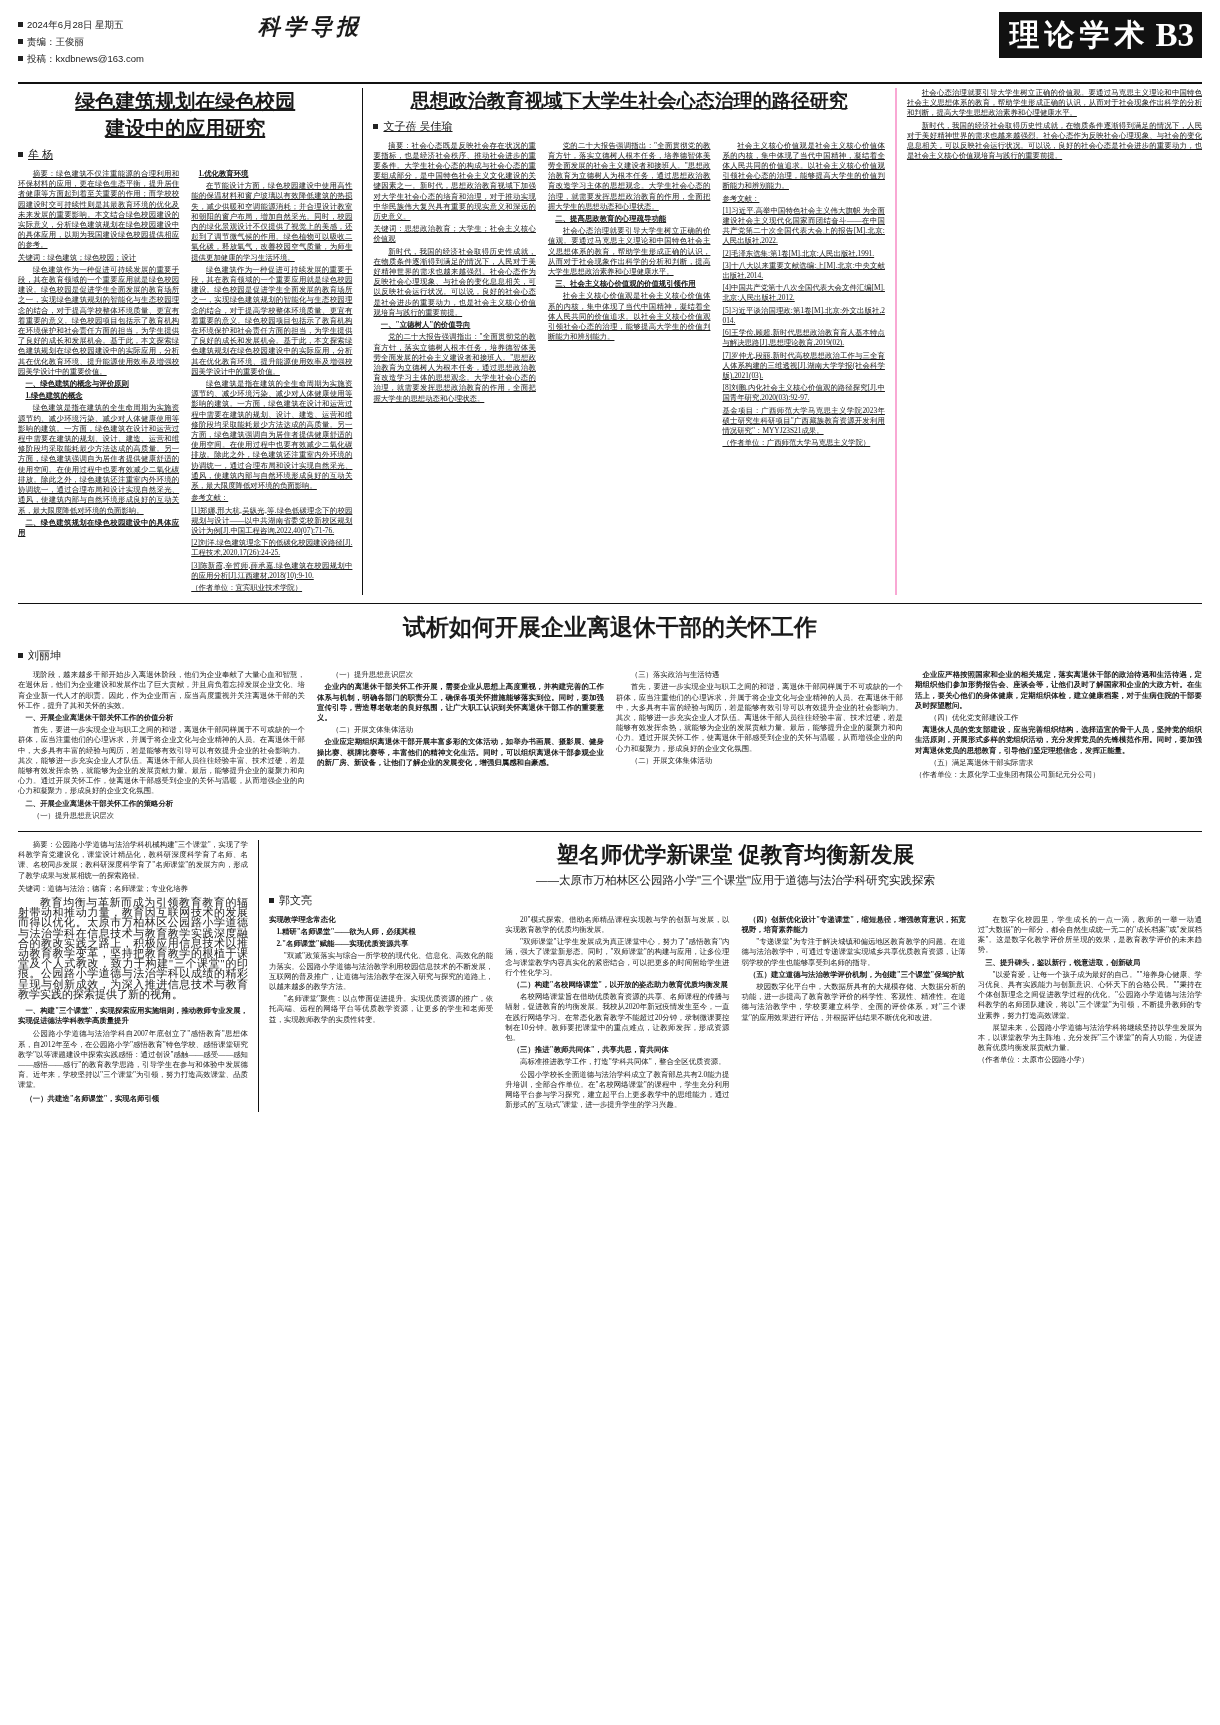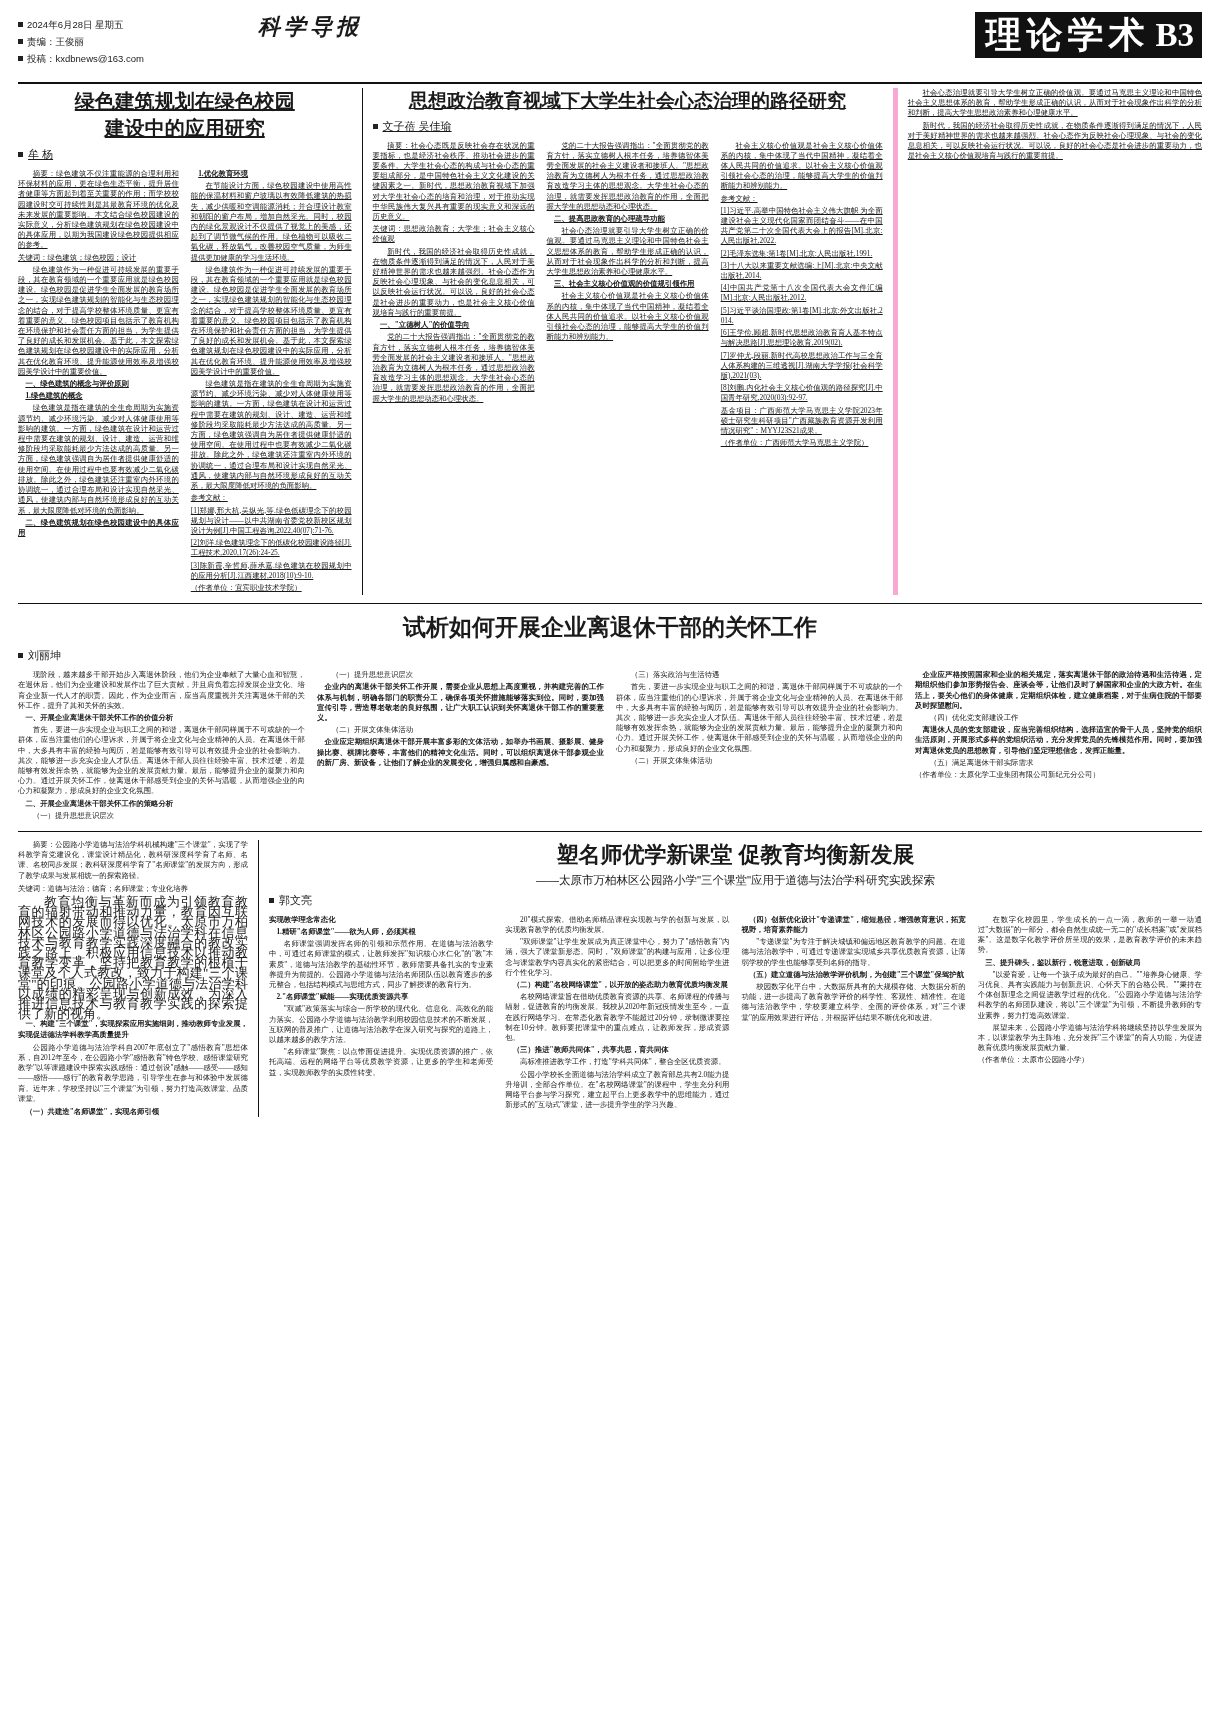--- a/index.html
+++ b/index.html
@@ -38,21 +38,21 @@
     font-size:22px;font-weight:bold;font-style:italic;letter-spacing:4px;
   }
   .mast-right{
     position:absolute;right:0;top:2px;
     background:#111;color:#fff;
     padding:4px 8px 4px 10px;
     display:flex;align-items:center;
     height:46px;box-sizing:border-box;
   }
   .mast-right .cat{
-    font-size:36px;font-weight:bold;letter-spacing:5px;
+    font-size:30px;font-weight:bold;letter-spacing:5px;
     font-family:"Liberation Sans","DejaVu Sans",sans-serif;
   }
   .mast-right .pg{
     font-size:33px;font-weight:bold;margin-left:6px;
     font-family:"Liberation Serif","DejaVu Serif",serif;
   }
 
   
   .rule{border-top:1.5px solid #111;margin:8px 18px;}
 
@@ -78,21 +78,21 @@
     font-family:"Liberation Serif","DejaVu Serif",serif;
     word-break:break-all;
   }
   .col p.nohang{text-indent:0;}
   .col p.sub{font-weight:bold;text-indent:1em;}
   .col p.kw{text-indent:0;}
 
   
   .top-zone{display:flex;margin:4px 18px 0 18px;text-decoration:underline;}
   .zone-a{width:340px;padding-right:10px;border-right:1px solid #111;}
-  .zone-b{width:520px;padding:0 10px;border-right:5px solid #f9a8d4;}
+  .zone-b{width:520px;padding:0 10px;border-right:2px solid #f9a8d4;}
   .zone-c{width:300px;padding-left:10px;}
 
   .t1{font-size:20px;}
   .t2{font-size:19px;}
   .t3{font-size:23px;}
   .t4{font-size:22px;}
 
   .sub-title{
     text-align:center;font-size:11.5px;margin-top:3px;
     font-family:"Liberation Sans","DejaVu Sans",sans-serif;
@@ -241,37 +241,36 @@
       </div>
     </div>
   </div>
 
   <div class="rule"></div>
 
   <div class="bot-zone">
     <div class="bz-left">
       <p style="font-size:7.4px;line-height:10.2px;text-align:justify;text-indent:2em;margin:0 0 3px 0;word-break:break-all;">摘要：公园路小学道德与法治学科机械构建"三个课堂"，实现了学科教学育党建设化，课堂设计精品化，教科研深度科学育了名师、名课、名校同步发展；教科研深度科学育了"名师课堂"的发展方向，形成了教学成果与发展相统一的探索路径。</p>
       <p style="font-size:7.4px;line-height:10.2px;text-align:justify;margin:0 0 3px 0;word-break:break-all;">关键词：道德与法治；德育；名师课堂；专业化培养</p>
-      <p style="font-size:13px;line-height:10.2px;text-align:justify;text-indent:2em;margin:0 0 0 0;word-break:break-all;">教育均衡与革新而成为引领教育教育的辐射带动和推动力量，教育因互联网技术的发展而得以优化。太原市万柏林区公园路小学道德与法治学科在信息技术与教育教学实践深度融合的教改实践之路上，积极应用信息技术以推动教育教学变革，坚持把教育教学的根植于课堂及个人式教改，致力于构建"三个课堂"的印痕。公园路小学道德与法治学科以成绩的精彩呈现与创新成效，为深入推进信息技术与教育教学实践的探索提供了新的视角。</p>
+      <p style="font-size:11px;line-height:10.2px;text-align:justify;text-indent:2em;margin:0 0 7px 0;word-break:break-all;">教育均衡与革新而成为引领教育教育的辐射带动和推动力量，教育因互联网技术的发展而得以优化。太原市万柏林区公园路小学道德与法治学科在信息技术与教育教学实践深度融合的教改实践之路上，积极应用信息技术以推动教育教学变革，坚持把教育教学的根植于课堂及个人式教改，致力于构建"三个课堂"的印痕。公园路小学道德与法治学科以成绩的精彩呈现与创新成效，为深入推进信息技术与教育教学实践的探索提供了新的视角。</p>
       <p style="font-size:7.4px;line-height:10.2px;font-weight:bold;text-indent:1em;margin:0 0 3px 0;word-break:break-all;">一、构建"三个课堂"，实现探索应用实施细则，推动教师专业发展，实现促进德法学科教学高质量提升</p>
       <p style="font-size:7.4px;line-height:10.2px;text-align:justify;text-indent:2em;margin:0 0 3px 0;word-break:break-all;">公园路小学道德与法治学科自2007年底创立了"感悟教育"思想体系，自2012年至今，在公园路小学"感悟教育"特色学校、感悟课堂研究教学"以等课题建设中探索实践感悟：通过创设"感触——感受——感知——感悟——感行"的教育教学思路，引导学生在参与和体验中发展德育。近年来，学校坚持以"三个课堂"为引领，努力打造高效课堂、品质课堂。</p>
       <p style="font-size:7.4px;line-height:10.2px;font-weight:bold;text-indent:1em;margin:0;word-break:break-all;">（一）共建造"名师课堂"，实现名师引领</p>
     </div>
 
     <div class="bz-right">
       <div class="art-title t4">塑名师优学新课堂  促教育均衡新发展</div>
       <div class="sub-title">——太原市万柏林区公园路小学"三个课堂"应用于道德与法治学科研究实践探索</div>
       <div class="byline">
         <span class="sq"></span><span>郭文亮</span>
       </div>
       <div class="cols">
         <div class="col">
           <p class="nohang" style="font-weight:bold;">实现教学理念常态化</p>
           <p class="sub">1.精研"名师课堂"——欲为人师，必须其根</p>
-          <p>名师课堂强调发挥名师的引领和示范作用。在道德与法治教学中，可通过名师课堂的模式，让教师发挥"知识核心水仁化"的"教"本素质"，道德与法治教学的基础性环节，教师需要具备扎实的专业素养提升为前提的。公园路小学道德与法治名师团队伍以教育逐步的多元整合，包括结构模式与思维方式，同步了解授课的教育行为。</p>
           <p class="sub">2."名师课堂"赋能——实现优质资源共享</p>
           <p>"双减"政策落实与综合一所学校的现代化、信息化、高效化的能力落实。公园路小学道德与法治教学利用校园信息技术的不断发展，互联网的普及推广，让道德与法治教学在深入研究与探究的道路上，以越来越多的教学方法。</p>
           <p>"名师课堂"聚焦：以点带面促进提升。实现优质资源的推广，依托高端、远程的网络平台等优质教学资源，让更多的学生和老师受益，实现教师教学的实质性转变。</p>
         </div>
         <div class="col">
           <p>20"模式探索。借助名师精品课程实现教与学的创新与发展，以实现教育教学的优质均衡发展。</p>
           <p>"双师课堂"让学生发展成为真正课堂中心，努力了"感悟教育"内涵，强大了课堂新形态。同时，"双师课堂"的构建与应用，让多位理念与课堂教学内容真实化的紧密结合，可以把更多的时间留给学生进行个性化学习。</p>
           <p class="sub">（二）构建"名校网络课堂"，以开放的姿态助力教育优质均衡发展</p>
           <p>名校网络课堂旨在借助优质教育资源的共享、名师课程的传播与辐射，促进教育的均衡发展。我校从2020年新冠疫情发生至今，一直在践行网络学习。在常态化教育教学不能超过20分钟，录制微课要控制在10分钟。教师要把课堂中的重点难点，让教师发挥，形成资源包。</p>
           <p class="sub">（三）推进"教师共同体"，共享共思，育共同体</p>

